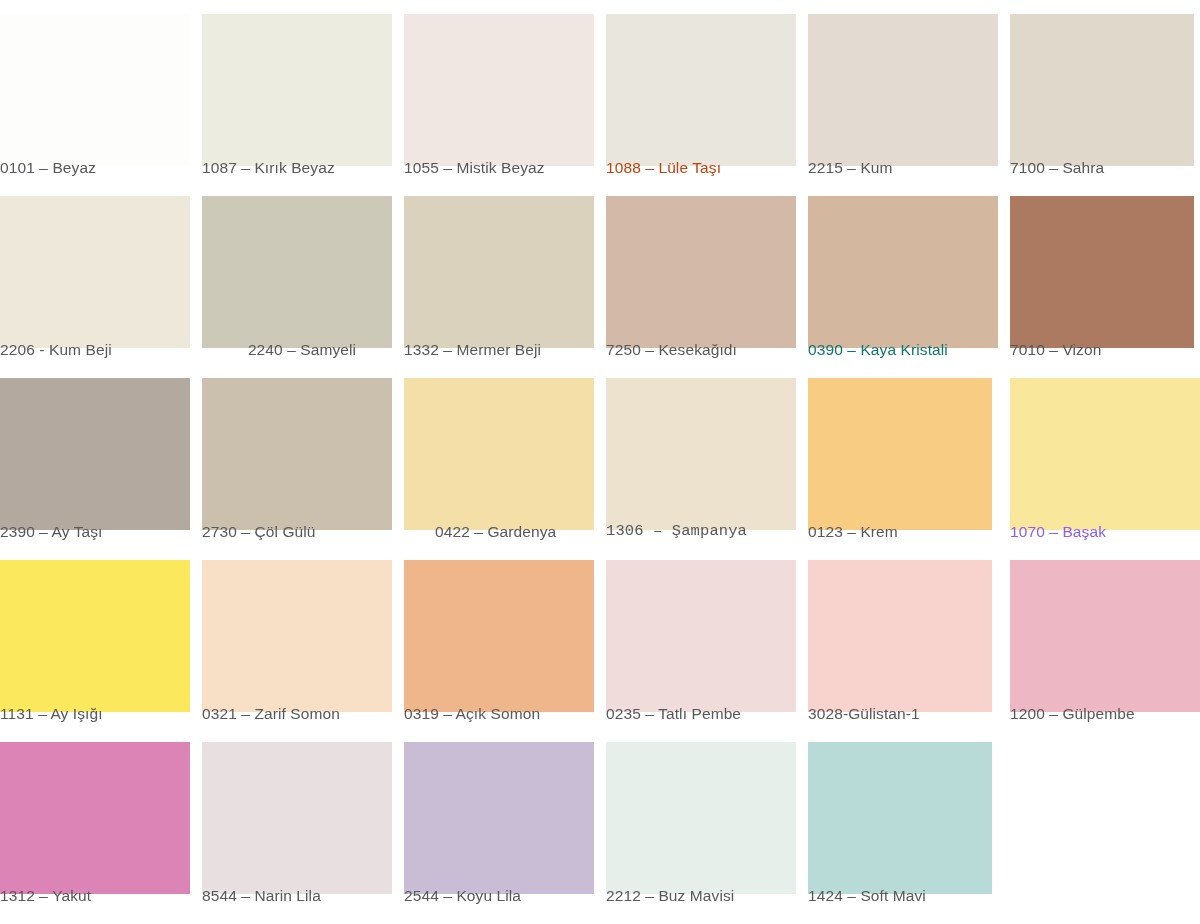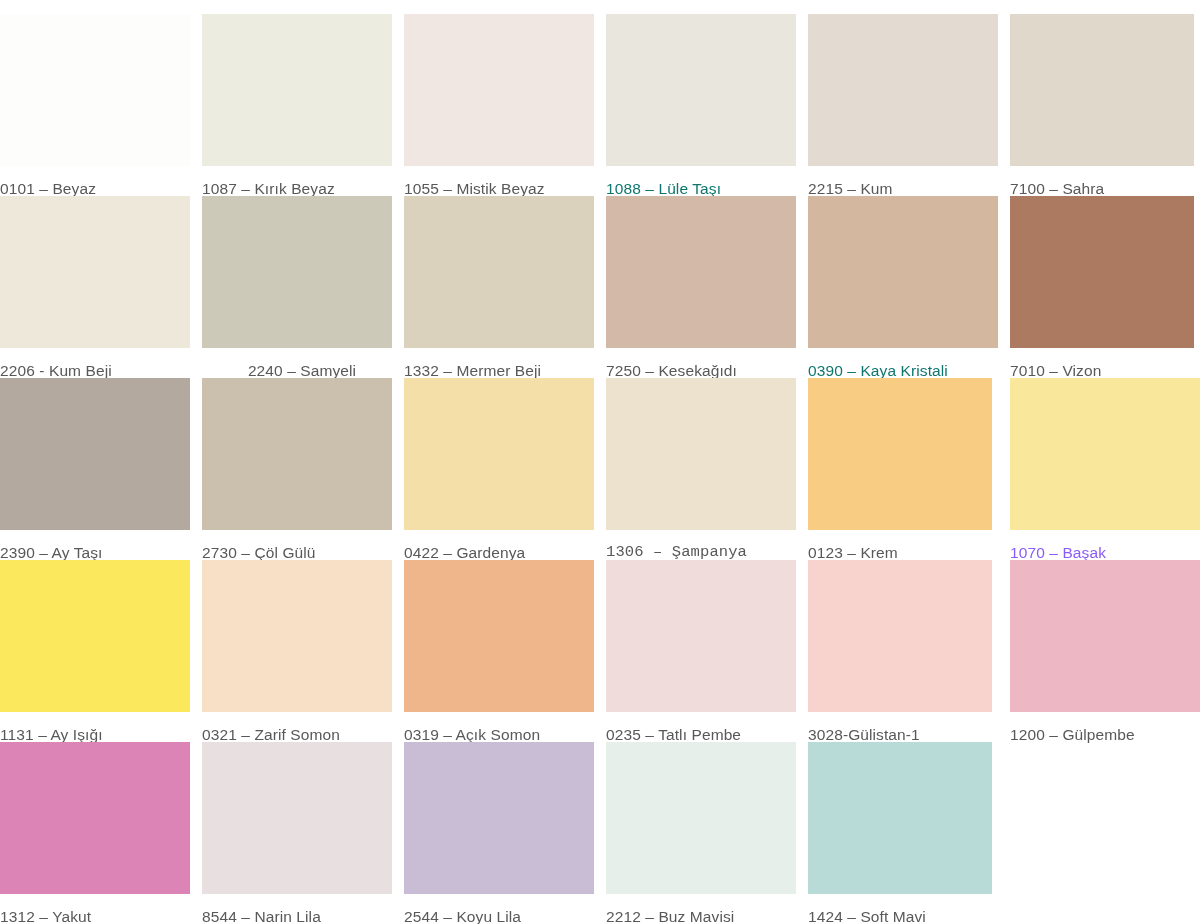--- a/index.html
+++ b/index.html
@@ -40,21 +40,21 @@
     left: 0;
     width: 190px;
     height: 152px;
     display: block;
   }
   .cell.edge .chip {
     width: 184px;
   }
   .caption {
     position: absolute;
-    top: 160px;
+    top: 139px;
     left: 0;
     width: 200px;
     font-size: 15.5px;
     line-height: 29px;
     letter-spacing: 0.1px;
     color: #58585a;
     white-space: nowrap;
     font-family: "Liberation Sans", "DejaVu Sans", sans-serif;
   }
 </style>
@@ -70,21 +70,21 @@
       <div class="cell">
         <div class="chip" style="background: rgb(236, 236, 224);"></div>
         <div class="caption" style="color: rgb(88, 88, 90);">1087 – Kırık Beyaz</div>
       </div>
       <div class="cell">
         <div class="chip" style="background: rgb(240, 231, 227);"></div>
         <div class="caption" style="color: rgb(88, 88, 90);">1055 – Mistik Beyaz</div>
       </div>
       <div class="cell">
         <div class="chip" style="background: rgb(233, 230, 221);"></div>
-        <div class="caption" style="color: #0f766e;">1088 – Lüle Taşı</div>
+        <div class="caption" style="color: #c2410c;">1088 – Lüle Taşı</div>
       </div>
       <div class="cell">
         <div class="chip" style="background: rgb(227, 219, 210);"></div>
         <div class="caption" style="color: rgb(88, 88, 90);">2215 – Kum</div>
       </div>
       <div class="cell edge">
         <div class="chip" style="background: rgb(224, 216, 203);"></div>
         <div class="caption" style="color: rgb(88, 88, 90);">7100 – Sahra</div>
       </div>
       <div class="cell">
@@ -114,21 +114,21 @@
       <div class="cell">
         <div class="chip" style="background: rgb(179, 169, 159);"></div>
         <div class="caption" style="color: rgb(88, 88, 90);">2390 – Ay Taşı</div>
       </div>
       <div class="cell">
         <div class="chip" style="background: rgb(203, 191, 174);"></div>
         <div class="caption" style="color: rgb(88, 88, 90);">2730 – Çöl Gülü</div>
       </div>
       <div class="cell">
         <div class="chip" style="background: rgb(243, 223, 167);"></div>
-        <div class="caption" style="color: rgb(88, 88, 90);">0422 – Gardenya</div>
+        <div class="caption" style="color: rgb(88, 88, 90); margin-left: 31px;">0422 – Gardenya</div>
       </div>
       <div class="cell">
         <div class="chip" style="background: rgb(236, 226, 205);"></div>
         <div class="caption" style="color: rgb(88, 88, 90); font-family: Liberation Mono, monospace;">1306 – Şampanya</div>
       </div>
       <div class="cell edge">
         <div class="chip" style="background: rgb(248, 205, 131);"></div>
         <div class="caption" style="color: rgb(88, 88, 90);">0123 – Krem</div>
       </div>
       <div class="cell">

